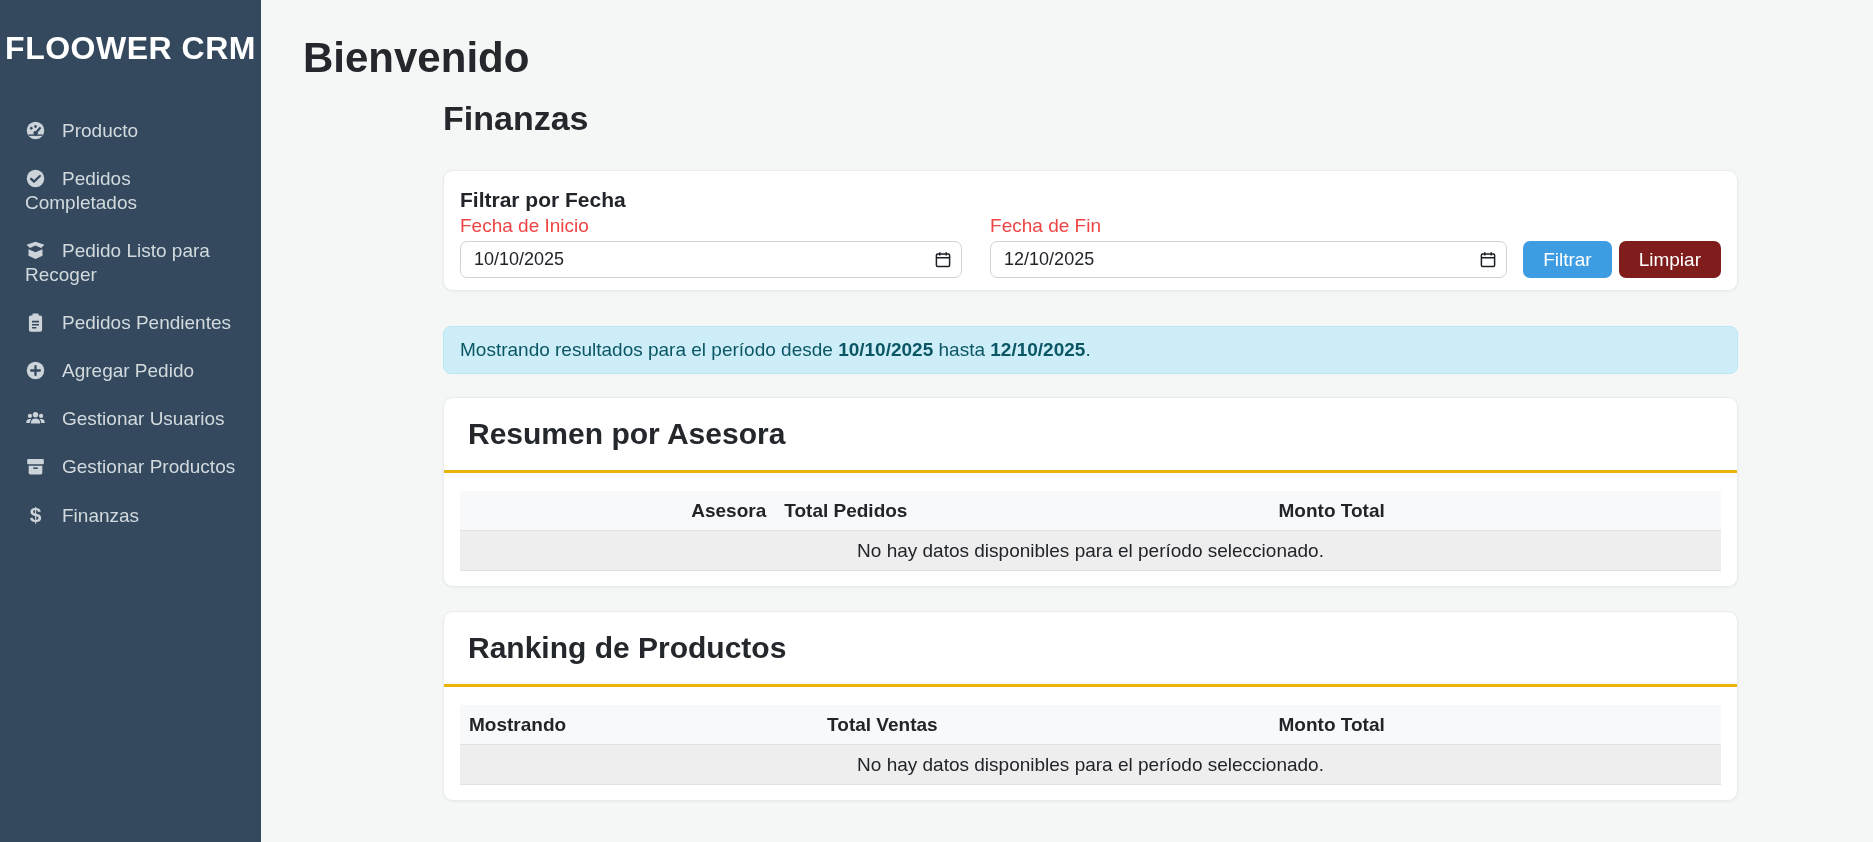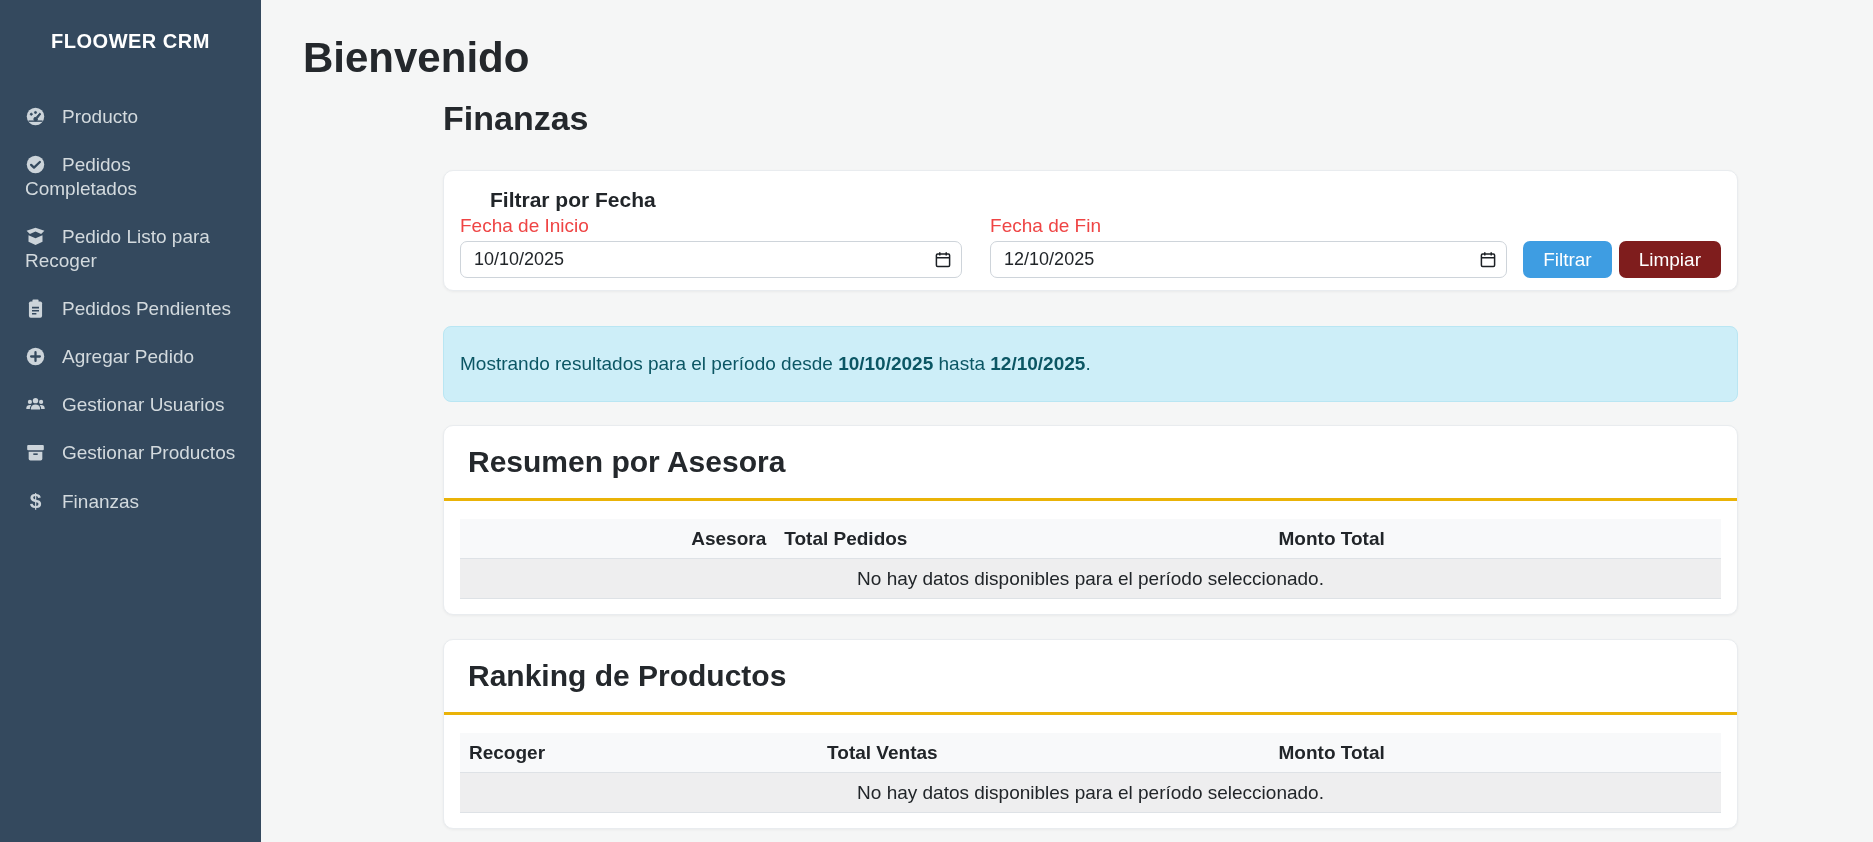--- a/index.html
+++ b/index.html
@@ -8,63 +8,63 @@
     font-family:"Liberation Sans","DejaVu Sans",sans-serif;
     background:#f5f6f6; color:#212529;
   }
   
   .sidebar {
     position:fixed; left:0; top:0; width:261px; height:842px;
     background:#34495e; color:#d6dce1;
   }
   .brand {
     margin-top:30px; text-align:center; color:#ffffff;
-    font-size:20px; font-weight:700; letter-spacing:.5px;
+    font-size:32px; font-weight:700; letter-spacing:.5px;
   }
   .nav { list-style:none; margin-top:52px; }
   .nav li {
     padding:0 18px 0 25px; margin-bottom:24px;
     font-size:19px; line-height:24px; color:#d3dade; cursor:pointer;
   }
   .icn { display:inline-block; width:21px; height:21px; margin-right:16px; vertical-align:-4px; }
   .icn svg { width:21px; height:21px; fill:#ccd4da; display:block; }
   .icn-dollar { display:inline-block; width:21px; margin-right:16px; font-size:21px; font-weight:700; color:#ccd4da; text-align:center; }
   
   .main { margin-left:261px; padding:34px 0 0 42px; }
   h1 { font-size:42px; font-weight:600; color:#24282c; margin-bottom:17px; }
   .section { margin-left:140px; width:1295px; }
   h2 { font-size:34px; font-weight:600; color:#24282c; margin-bottom:32px; }
   .card {
     background:#ffffff; border:1px solid #e9ecef; border-radius:10px;
     box-shadow:0 1px 3px rgba(0,0,0,.05);
   }
   
   .filter-card { padding:17px 16px 12px 16px; }
-  .f-title { font-size:21px; font-weight:700; margin-bottom:3px;margin-left:30px; }
+  .f-title { font-size:21px; font-weight:700; margin-bottom:3px; }
   .f-row { display:flex; align-items:flex-end; }
   .f-col1 { width:503px; }
   .f-col2 { width:518px; margin-left:28px; }
   .f-col label { display:block; font-size:19px; font-weight:500; margin-bottom:4px; color:#ef4444; }
   .date-wrap { position:relative; }
   .date-wrap input {
     width:100%; height:37px; border:1px solid #ced4da; border-radius:7px;
     font-family:"Liberation Sans","DejaVu Sans",sans-serif;
     font-size:18px; color:#212529; padding:0 40px 0 13px; background:#fff; outline:none;
   }
   .cal-icon { position:absolute; right:10px; top:9px; width:18px; height:19px; cursor:pointer; }
   .btn {
     height:37px; border:none; border-radius:7px; color:#fff;
     font-family:"Liberation Sans","DejaVu Sans",sans-serif;
     font-size:19px; padding:0 20px; cursor:pointer;
   }
   .btn-filter { background:#3e9de2; margin-left:16px; }
   .btn-clear  { background:#7f1d1d; margin-left:7px; }
   
   .alert {
-    margin:35px 0 23px 0; padding:25px 16px;
+    margin:35px 0 23px 0; padding:11px 16px;
     background:#cdeef8; border:1px solid #b9e6f3; border-radius:8px;
     color:#0b5664; font-size:19px; line-height:24px;
   }
   .alert b { font-weight:700; }
   
   .tcard-h { padding:19px 24px; border-bottom:3px solid #eab308; }
   .tcard-h h3 { font-size:30px; font-weight:600; color:#24282c; }
   .tcard-b { padding:18px 16px 15px 16px; }
   table { width:100%; border-collapse:collapse; font-size:19px; }
   th {
@@ -220,21 +220,21 @@
     </div>
 
     <div class="card">
       <div class="tcard-h">
           <h3>Ranking de Productos</h3>
         </div>
       <div class="tcard-b">
         <table class="t-rank">
           <thead>
             <tr>
-              <th>Recoger</th>
+              <th>Mostrando</th>
               <th>Total Ventas</th>
               <th>Monto Total</th>
             </tr>
           </thead>
           <tbody>
             <tr>
               <td class="empty" colspan="3">No hay datos disponibles para el período seleccionado.</td>
             </tr>
           </tbody>
         </table>

